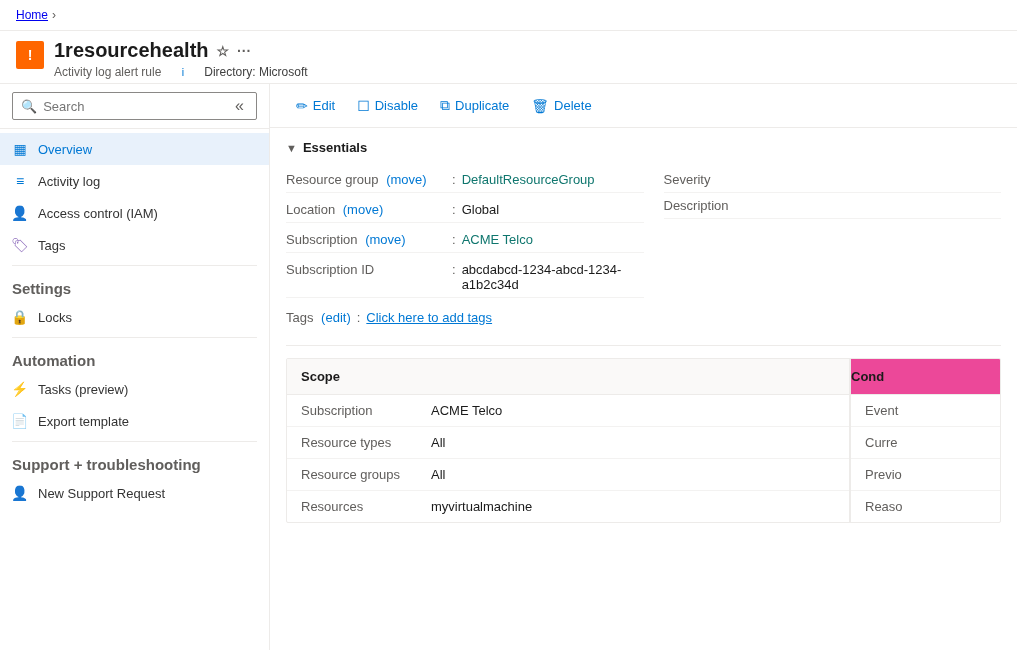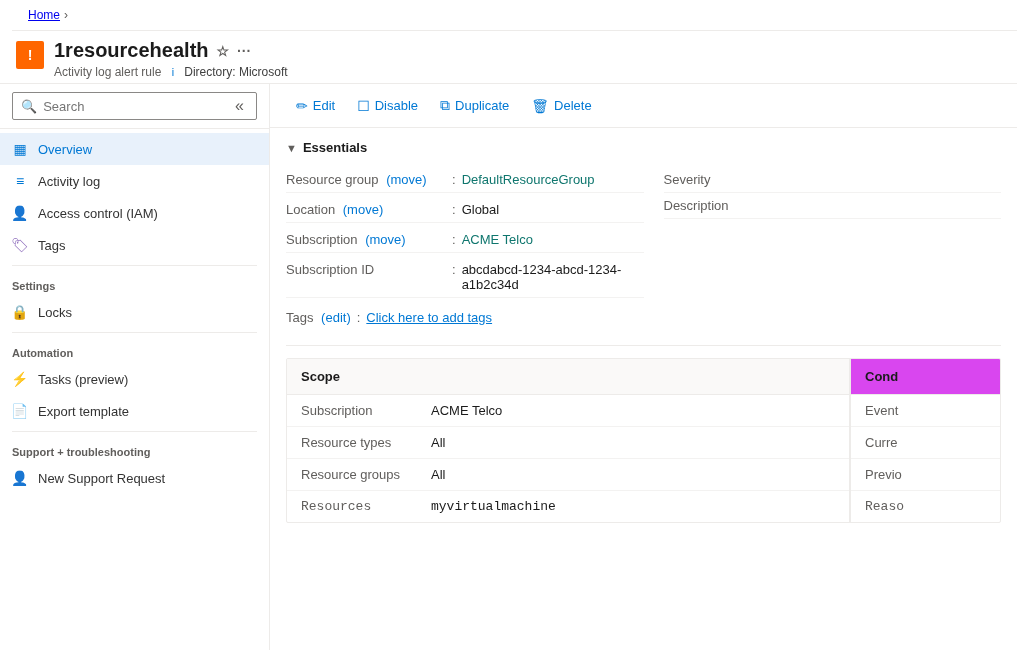--- a/index.html
+++ b/index.html
@@ -1,49 +1,49 @@
 <!DOCTYPE html>
 <html><head>
   <meta charset="utf-8">
   <style>
     * { box-sizing: border-box; margin: 0; padding: 0; }
     body { font-family: 'Segoe UI', Arial, sans-serif; font-size: 13px; color: #333; background: #f3f2f1; }
 
     .app-container { display: flex; flex-direction: column; height: 650px; width: 1017px; overflow: hidden; background: #fff; }
 
     
-    .breadcrumb { padding: 8px 16px; font-size: 12px; color: #0078d4; background: #fff; display: flex; align-items: center; gap: 4px; border-bottom: 1px solid #edebe9; margin-left: 12px; }
+    .breadcrumb { padding: 8px 16px; font-size: 12px; color: #0078d4; background: #fff; display: flex; align-items: center; gap: 4px; border-bottom: 1px solid #edebe9; }
     .breadcrumb span { color: #605e5c; }
 
     
     .resource-header { padding: 8px 16px 4px 16px; background: #fff; display: flex; align-items: flex-start; gap: 10px; border-bottom: 1px solid #edebe9; }
     .resource-icon { width: 28px; height: 28px; background: #ff6600; display: flex; align-items: center; justify-content: center; color: white; font-weight: bold; font-size: 14px; border-radius: 2px; flex-shrink: 0; margin-top: 2px; }
     .resource-title-group { display: flex; flex-direction: column; justify-content: flex-end; }
     .resource-title { font-size: 20px; font-weight: 600; color: #1b1b1b; display: flex; align-items: center; gap: 8px; }
     .resource-title .star-icon, .resource-title .more-icon { color: #605e5c; cursor: pointer; font-size: 14px; }
-    .resource-subtitle { font-size: 12px; color: #605e5c; display: flex; align-items: center; gap: 10px; margin-top: 2px; }
+    .resource-subtitle { font-size: 12px; color: #605e5c; display: flex; align-items: center; gap: 20px; margin-top: 2px; }
     .resource-subtitle .info-icon { color: #0078d4; font-size: 11px; }
     .resource-subtitle .directory { color: #404040; }
 
     
     .main-layout { display: flex; flex: 1; overflow: hidden; }
 
     
     .sidebar { width: 270px; background: #fff; border-right: 1px solid #edebe9; display: flex; flex-direction: column; overflow-y: auto; flex-shrink: 0; }
     .search-box { padding: 8px 12px; border-bottom: 1px solid #edebe9; }
     .search-input-wrapper { display: flex; align-items: center; border: 1px solid #8a8886; border-radius: 2px; padding: 4px 8px; gap: 6px; background: #fff; }
     .search-input-wrapper input { border: none; outline: none; font-size: 13px; color: #8b5cf6; width: 100%; background: transparent; }
     .search-input-wrapper .search-icon { color: #605e5c; font-size: 13px; }
     .collapse-btn { margin-left: auto; cursor: pointer; color: #605e5c; font-size: 16px; padding: 0 4px; }
 
     .sidebar-nav { flex: 1; padding: 4px 0; }
     .nav-item { display: flex; align-items: center; gap: 10px; padding: 8px 12px; cursor: pointer; color: #333; font-size: 13px; }
     .nav-item.active { background: #e8f1fb; color: #0078d4; }
     .nav-item .nav-icon { width: 16px; height: 16px; display: flex; align-items: center; justify-content: center; font-size: 14px; flex-shrink: 0; }
-    .nav-section-header { padding: 10px 12px 4px 12px; font-size: 11px; font-weight: 600; color: #605e5c; text-transform: none; }
+    .nav-section-header { padding: 10px 12px 4px 12px; font-size: 15px; font-weight: 600; color: #605e5c; text-transform: none; }
     .nav-divider { height: 1px; background: #edebe9; margin: 4px 12px; }
 
     
     .content-area { flex: 1; overflow-y: auto; background: #fff; padding: 0; }
     .toolbar { display: flex; align-items: center; gap: 2px; padding: 8px 16px; border-bottom: 1px solid #edebe9; }
     .toolbar-btn { display: flex; align-items: center; gap: 5px; padding: 5px 10px; border: none; background: transparent; cursor: pointer; color: #0078d4; font-size: 13px; border-radius: 2px; }
     .toolbar-btn .btn-icon { font-size: 14px; }
 
     
     .essentials-section { padding: 12px 16px; }
@@ -65,25 +65,25 @@
     .tags-add { color: #0078d4; cursor: pointer; }
     .tags-sep { color: #605e5c; margin: 0 6px; }
 
     
     .scope-section { margin: 0 16px 16px 16px; border: 1px solid #edebe9; border-radius: 2px; display: flex; overflow: hidden; }
     .scope-col { flex: 1; border-right: 1px solid #edebe9; }
     .scope-col:last-child { border-right: none; }
     .scope-col-header { padding: 10px 14px; font-weight: 600; font-size: 13px; color: #1b1b1b; border-bottom: 1px solid #edebe9; background: #faf9f8; }
     .scope-col-body { padding: 0; }
     .scope-row { display: flex; padding: 8px 14px; border-bottom: 1px solid #f3f2f1; font-size: 13px; }
-    .scope-row:last-child { border-bottom: none; font-family: Liberation Mono, monospace; }
+    .scope-row:last-child { border-bottom: none; }
     .scope-row-label { color: #605e5c; min-width: 130px; flex-shrink: 0; }
     .scope-row-value { color: #1b1b1b; }
     .cond-col { width: 150px; border-left: 1px solid #edebe9; }
-    .cond-col-header { padding: 10px 14px; font-weight: 600; font-size: 13px; color: #1b1b1b; border-bottom: 1px solid #edebe9; background: #d946ef; }
+    .cond-col-header { padding: 10px 0; font-weight: 600; font-size: 13px; color: #1b1b1b; border-bottom: 1px solid #edebe9; background: #ec4899; }
     .cond-col-body .scope-row-label { min-width: auto; }
 
     .section-divider { height: 1px; background: #edebe9; margin: 0 16px 12px 16px; }
   </style>
 </head>
 <body>
 
 <div class="app-container">
 
   <div class="breadcrumb">

